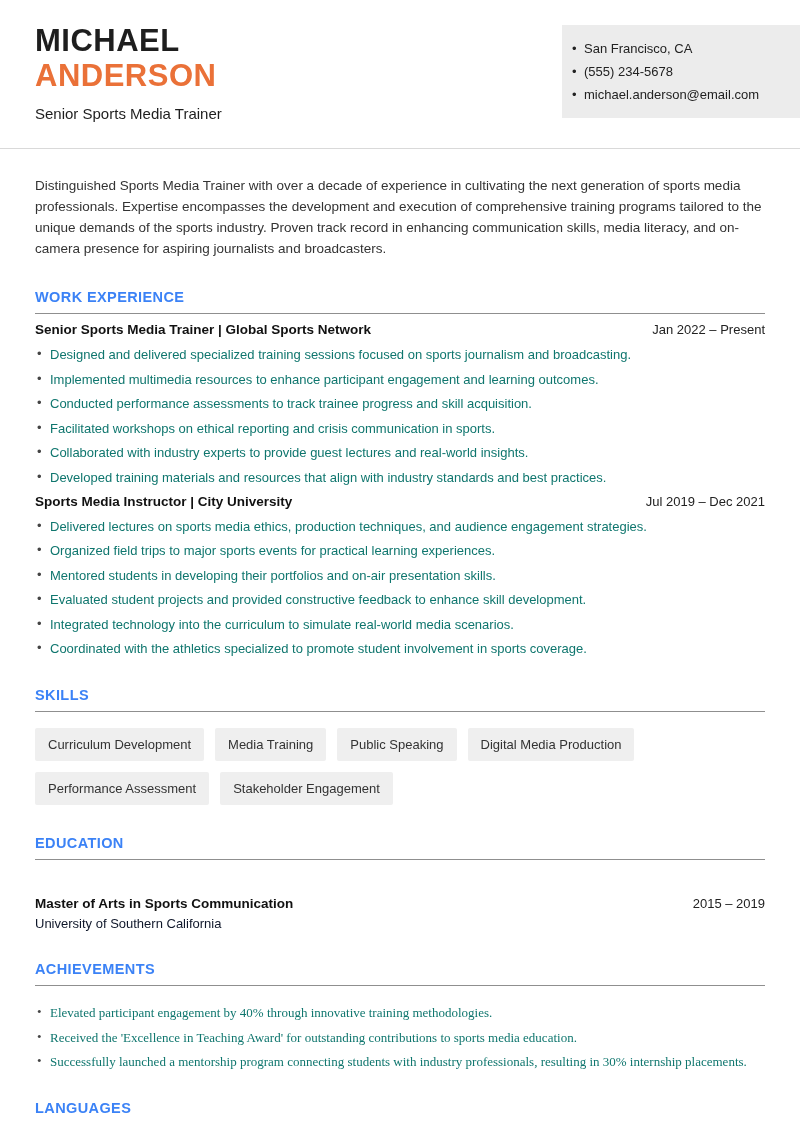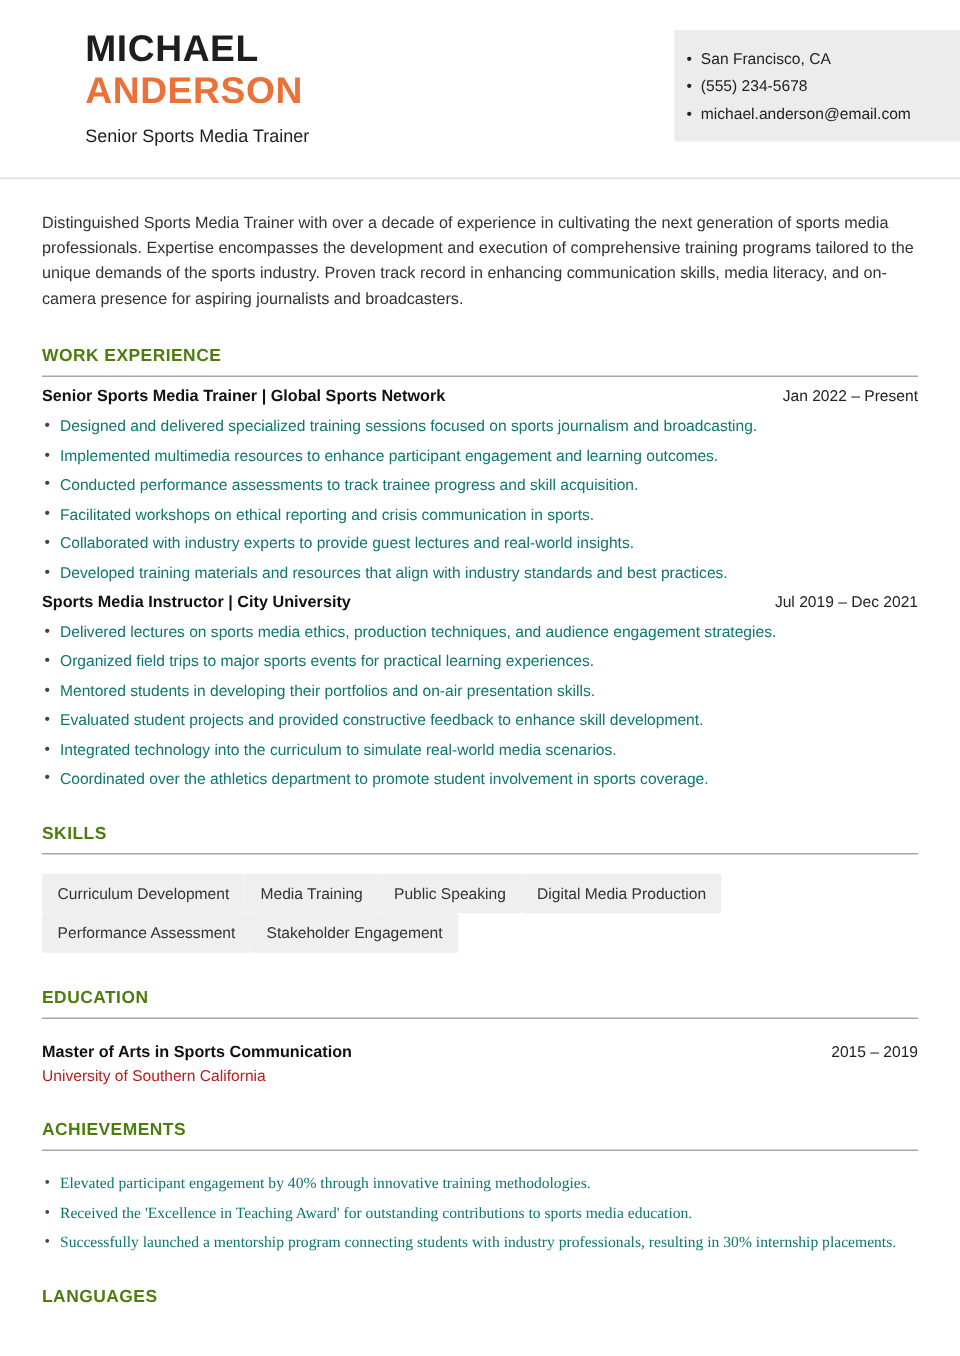--- a/index.html
+++ b/index.html
@@ -4,21 +4,21 @@
 <style>
   * { box-sizing: border-box; }
   html, body { margin: 0; padding: 0; background: #fff; }
   body { font-family: "Liberation Sans", sans-serif; color: #333; }
   .page {
     width: 800px; height: 1130px; background: #fff;
     position: relative; overflow: hidden;
   }
 
   
-  .header { position: relative; padding: 24px 35px 0 35px; margin-left: 36px; }
+  .header { position: relative; padding: 24px 35px 0 35px; }
   .name { font-size: 31px; font-weight: 800; line-height: 1.12; letter-spacing: 0.5px; color: #1e1e1e; }
   .name .last { color: #EA7138; display: block; }
   .resume-title { margin-top: 12px; font-size: 15px; color: #1e1e1e; }
 
   .contact-box {
     position: absolute; top: 25px; right: 0; width: 238px;
     background: #ECECEC; padding: 12px 16px 12px 10px;
   }
   .contact-item {
     position: relative; padding-left: 12px;
@@ -30,49 +30,49 @@
 
   .top-divider { border: none; border-top: 1px solid #d9d9d9; margin: 26px 0 0 0; }
 
   
   .main { padding: 0 35px; }
   .summary { margin-top: 26px; font-size: 13.5px; line-height: 21px; color: #333; }
 
   .section { margin-top: 30px; }
   .section-heading {
     margin: 0; font-size: 14.5px; font-weight: 700; letter-spacing: 0.4px;
-    color: #4d7c0f; text-transform: uppercase;
+    color: #3b82f6; text-transform: uppercase;
   }
   .section-rule { border: none; border-top: 1px solid #8f8f8f; margin: 8px 0 0 0; }
 
   
   .job { margin-top: 8px; }
   .row-between { display: flex; justify-content: space-between; align-items: baseline; }
   .job-title { font-size: 13.5px; font-weight: 700; color: #111; }
   .job-date { font-size: 13px; color: #222; white-space: nowrap; }
 
   ul.bullets { list-style: none; margin: 9px 0 0 0; padding: 0; }
   ul.bullets li {
     position: relative; padding-left: 15px; margin: 0 0 7.5px 0;
     font-size: 13px; line-height: 17px; color: #0f766e;
   }
   ul.bullets li::before { content: "•"; position: absolute; left: 2px; top: -1px; color: #444; }
 
   
-  .tags { display: flex; flex-wrap: wrap; margin-top: 16px; }
+  .tags { display: flex; flex-wrap: wrap; gap: 11px; margin-top: 16px; }
   .tag {
     background: #EFEFEF; color: #333; font-size: 13px;
     padding: 9px 13px; border-radius: 2px;
   }
 
   
   .edu { margin-top: 20px; }
-  .edu-degree { font-size: 13.5px; font-weight: 700; color: #111; }
+  .edu-degree { font-size: 13.5px; font-weight: 700; color: #111; margin-top: 16px; }
   .edu-date { font-size: 13px; color: #222; }
-  .edu-school { margin-top: 5px; font-size: 13px; color: #b91c1c; }
+  .edu-school { margin-top: 5px; font-size: 13px; color: #0f172a; }
 </style>
 </head>
 <body>
 
 <div class="page">
 
   <div class="header">
     <div class="name">
       <span class="first">MICHAEL</span>
       <span class="last">ANDERSON</span>
@@ -115,21 +115,21 @@
         <div class="row-between">
           <span class="job-title">Sports Media Instructor | City University</span>
           <span class="job-date">Jul 2019 – Dec 2021</span>
         </div>
         <ul class="bullets">
           <li>Delivered lectures on sports media ethics, production techniques, and audience engagement strategies.</li>
           <li>Organized field trips to major sports events for practical learning experiences.</li>
           <li>Mentored students in developing their portfolios and on-air presentation skills.</li>
           <li>Evaluated student projects and provided constructive feedback to enhance skill development.</li>
           <li>Integrated technology into the curriculum to simulate real-world media scenarios.</li>
-          <li>Coordinated over the athletics department to promote student involvement in sports coverage.</li>
+          <li>Coordinated with the athletics specialized to promote student involvement in sports coverage.</li>
         </ul>
       </div>
     </div>
 
     <div class="section">
       <h2 class="section-heading">SKILLS</h2>
       <hr class="section-rule">
       <div class="tags">
         <span class="tag">Curriculum Development</span>
         <span class="tag">Media Training</span>

